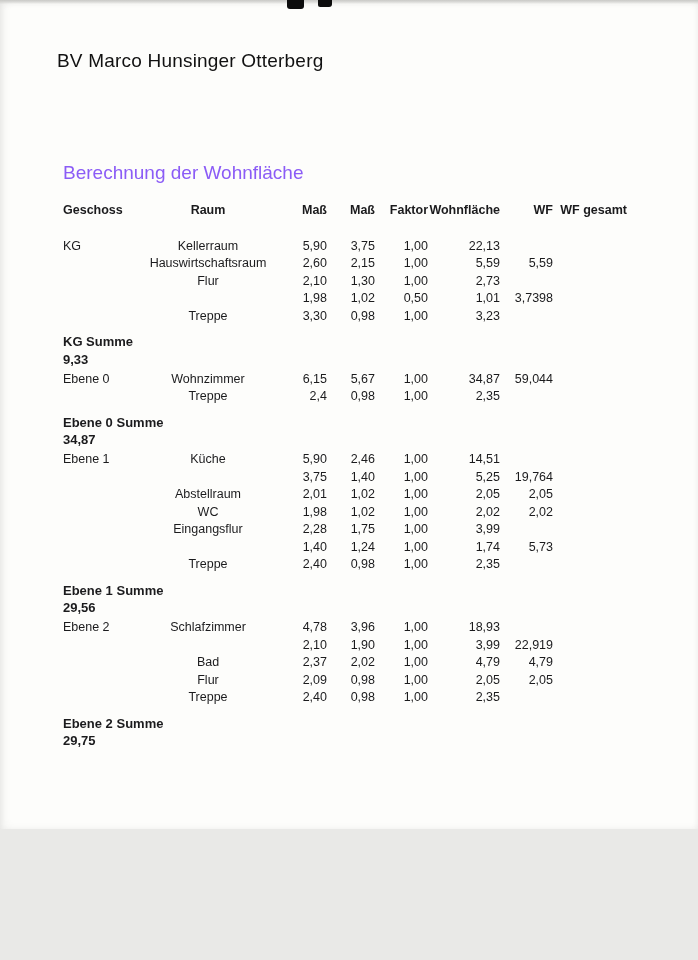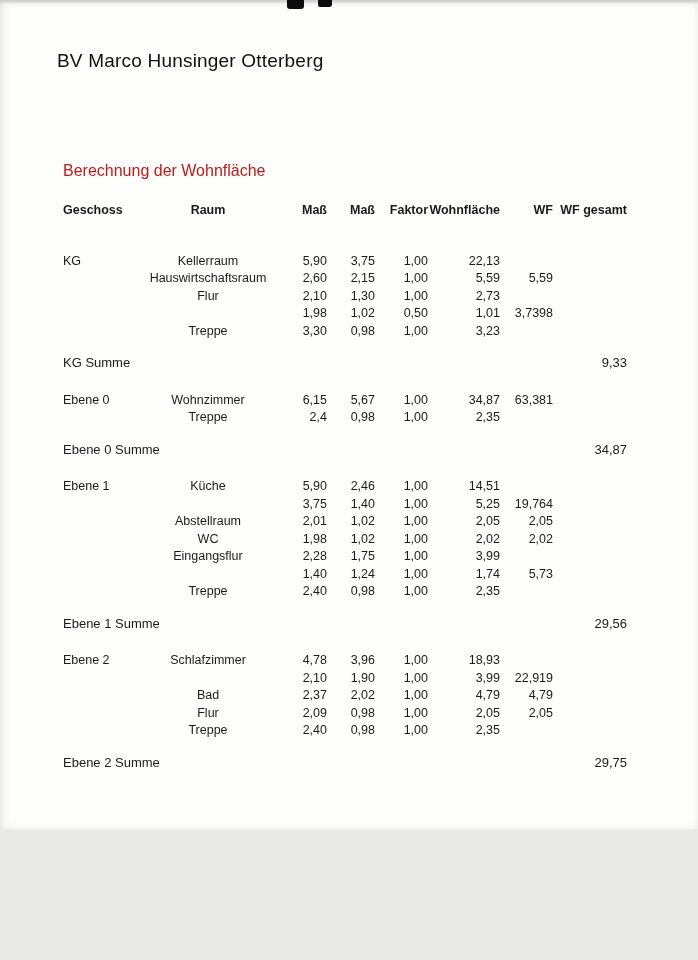--- a/index.html
+++ b/index.html
@@ -26,49 +26,50 @@
     position: absolute;
     top: 50px; left: 57px;
     font-size: 19px;
     font-weight: 400;
     letter-spacing: 0.2px;
     color: #111;
   }
   .section-title {
     position: absolute;
     top: 162px; left: 63px;
-    font-size: 16px;
+    font-size: 19px;
     font-weight: 400;
-    color: #b91c1c;
+    color: #8b5cf6;
   }
   .table {
     position: absolute;
     top: 202px; left: 63px;
     width: 564px;
     font-size: 12.5px;
     line-height: 17.5px;
   }
   .row { display: flex; height: 17.5px; }
   .c { display: block; white-space: nowrap; overflow: visible; }
   .geschoss     { width: 71px;  text-align: left; }
   .raum         { width: 148px; text-align: center; }
   .mass1        { width: 45px;  text-align: right; }
   .mass2        { width: 48px;  text-align: right; }
   .faktor       { width: 53px;  text-align: right; }
   .teilflaeche  { width: 72px;  text-align: right; }
   .wf           { width: 53px;  text-align: right; }
   .wf_gesamt    { width: 74px;  text-align: right; }
-  .header-row { font-weight: 700; margin-bottom: 33px; }
+  .header-row { font-weight: 700; margin-bottom: 18px; }
   .summe-row {
     display: flex;
     justify-content: space-between;
-    font-weight: 400;
+    font-weight: 700;
     font-size: 13px;
-    margin: 14px 0 20px 0;
+    margin: 8px 0 20px 0;
     height: 17.5px;
+    flex-direction: column;
   }
   
   .artifact { position: absolute; background: #0c0c0c; }
   .art-top-a { top: 0; left: 287px; width: 17px; height: 9px; border-radius: 0 0 3px 3px; }
   .art-top-b { top: 0; left: 318px; width: 14px; height: 7px; border-radius: 0 0 3px 2px; }
   .art-bottom-bar { top: 941px; left: 88px; width: 263px; height: 10px; border-radius: 2px; }
   .art-bottom-dot { top: 944px; left: 420px; width: 13px; height: 6px; border-radius: 1px; }
   .art-speck { top: 911px; left: 479px; width: 3px; height: 3px; border-radius: 50%; background: #3a3a3a; }
 </style>
 </head>
@@ -152,21 +153,21 @@
   </div>
         </div>
         <div class="group">
           <div class="row data-row">
     <span class="c geschoss">Ebene 0</span>
     <span class="c raum">Wohnzimmer</span>
     <span class="c mass1">6,15</span>
     <span class="c mass2">5,67</span>
     <span class="c faktor">1,00</span>
     <span class="c teilflaeche">34,87</span>
-    <span class="c wf">63,381</span>
+    <span class="c wf">59,044</span>
     <span class="c wf_gesamt"></span>
   </div>
           <div class="row data-row">
     <span class="c geschoss"></span>
     <span class="c raum">Treppe</span>
     <span class="c mass1">2,4</span>
     <span class="c mass2">0,98</span>
     <span class="c faktor">1,00</span>
     <span class="c teilflaeche">2,35</span>
     <span class="c wf"></span>

